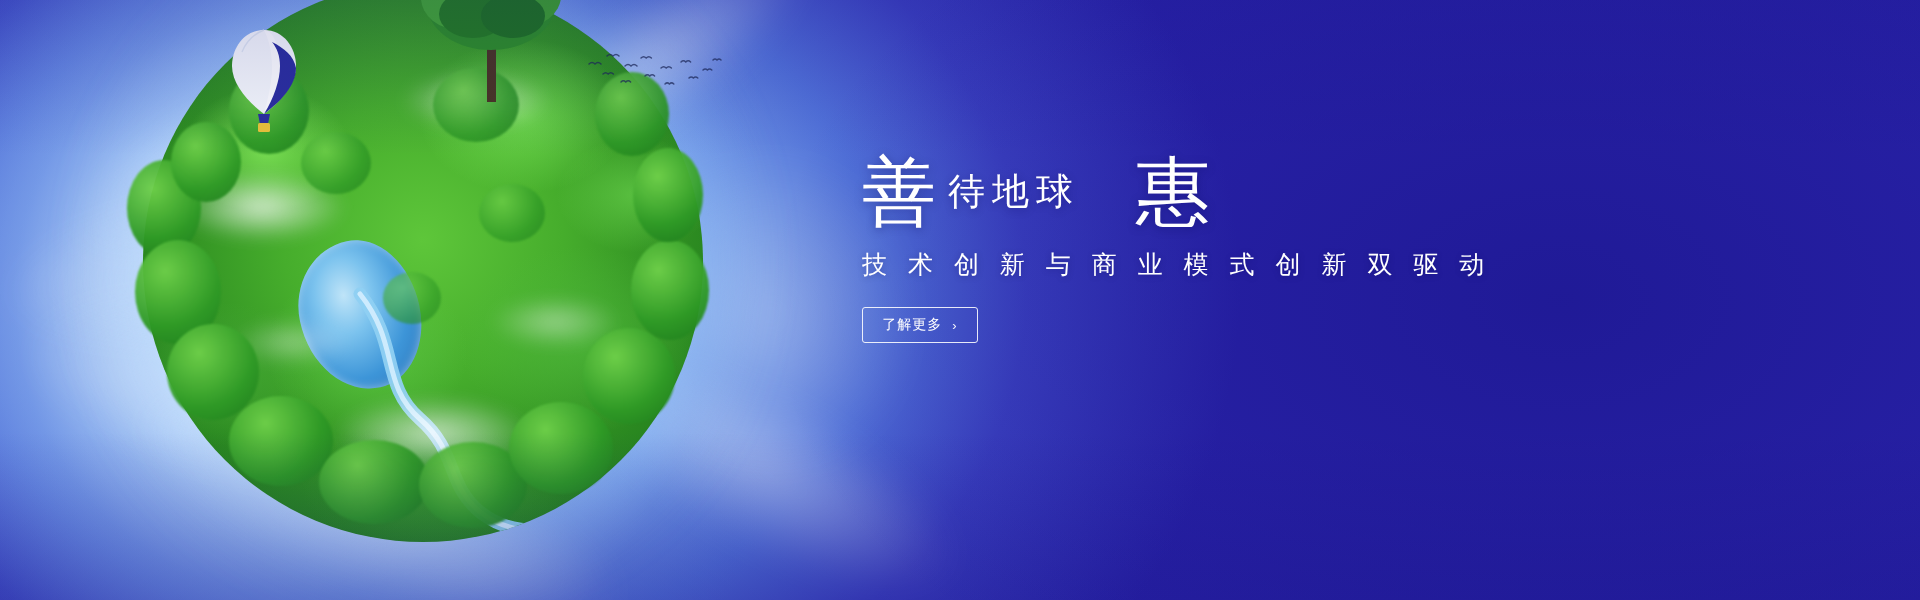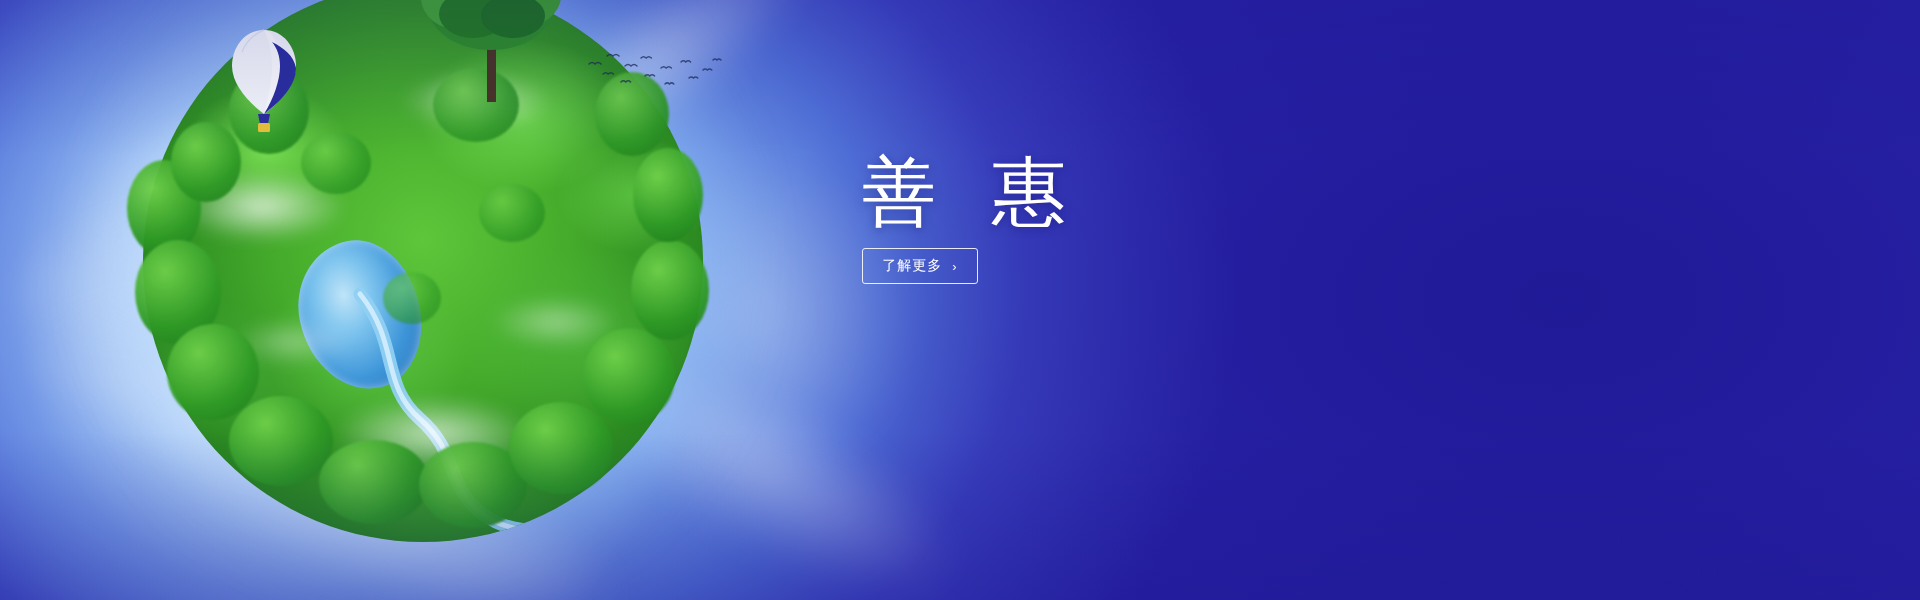--- a/index.html
+++ b/index.html
@@ -317,23 +317,25 @@
       </g>
     </svg>
   </div>
 
   <div class="bg-vignette"></div>
 
   <div class="content">
 
     <div class="headline">
       <span class="hl-big">善</span>
+      <span class="hl-small">待地球</span>
       <span class="hl-gap"></span>
       <span class="hl-big">惠</span>
     </div>
 
+    <div class="subtitle">技 术 创 新 与 商 业 模 式 创 新 双 驱 动</div>
 
     <a href="#" class="cta">
       <span>了解更多</span>
       <span class="chev">›</span>
     </a>
   </div>
 </div>
 
 </body></html>

